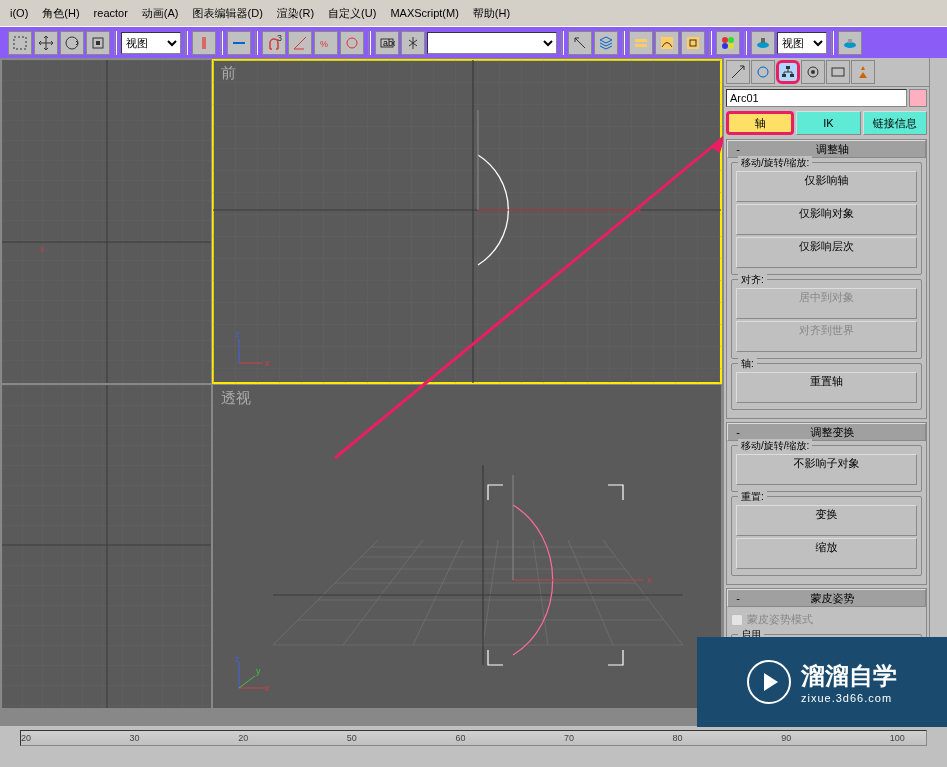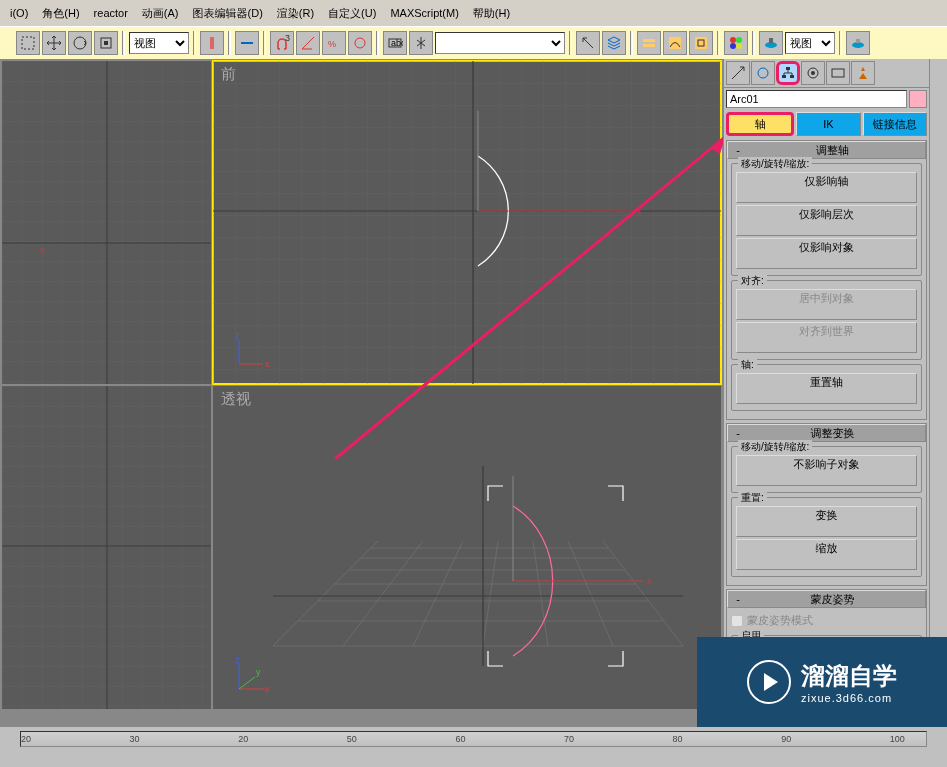--- a/index.html
+++ b/index.html
@@ -1,21 +1,21 @@
 <!DOCTYPE html>
 <html><head>
 <meta charset="utf-8">
 <style>
 * { box-sizing: border-box; margin: 0; padding: 0; font-family: "Microsoft YaHei", SimSun, sans-serif; font-size: 11px; }
 body { background: #c0c0c0; width: 947px; height: 767px; overflow: hidden; position: relative; }
 
 .menu-bar { height: 26px; background: #d4d0c8; display: flex; align-items: center; padding-left: 4px; gap: 2px; }
 .menu-item { padding: 2px 6px; cursor: default; }
 
-.toolbar { height: 32px; background: #fef9c3; border-top: 1px solid #fff; display: flex; align-items: center; padding: 16px; gap: 2px; }
+.toolbar { height: 32px; background: #8b5cf6; border-top: 1px solid #fff; display: flex; align-items: center; padding: 8px; gap: 2px; }
 .tool-btn { width: 24px; height: 24px; border: 1px solid #888; background: #c0c0c0; display: inline-flex; align-items: center; justify-content: center; cursor: pointer; }
 .tool-sep { width: 3px; height: 24px; border-left: 1px solid #888; border-right: 1px solid #fff; margin: 0 2px; }
 .tool-select { height: 22px; background: #fff; border: 1px inset #888; font-size: 11px; }
 
 .main-area { display: flex; height: 667px; }
 .viewport-area { flex: 1; display: grid; grid-template-columns: 209px 1fr; grid-template-rows: 323px 323px; gap: 2px; background: #888; padding: 2px; position: relative; }
 .viewport { background: #5a5a5a; position: relative; overflow: hidden; }
 .viewport.active { outline: 2px solid #ffea00; outline-offset: -1px; }
 .viewport-label { position: absolute; top: 4px; left: 8px; color: #aaa; font-size: 15px; }
 .grid-lines { position: absolute; inset: 0; }
@@ -27,21 +27,21 @@
 .right-panel { width: 206px; background: #c0c0c0; border-left: 1px solid #888; display: flex; flex-direction: column; overflow: hidden; }
 .cmd-icons { display: flex; padding: 2px; gap: 1px; background: #c0c0c0; border-bottom: 1px solid #888; }
 .cmd-btn { width: 24px; height: 24px; border: 1px solid #888; background: #c0c0c0; display: flex; align-items: center; justify-content: center; }
 .cmd-btn.highlighted { border: 3px solid #e91e63; background: #b0d8ff; border-radius: 6px; }
 
 .name-row { display: flex; padding: 2px; gap: 2px; }
 .name-input { flex: 1; height: 18px; border: 1px inset #888; background: #fff; padding: 0 3px; font-size: 11px; }
 .color-swatch { width: 18px; height: 18px; background: #ffb0c0; border: 1px solid #888; }
 
 .tab-row { display: flex; padding: 2px; gap: 2px; }
-.tab-btn { flex: 1; height: 24px; border: 1px outset #ddd; background: #0ea5e9; text-align: center; line-height: 22px; cursor: pointer; font-size: 11px; }
+.tab-btn { flex: 1; height: 24px; border: 1px outset #ddd; background: #5eead4; text-align: center; line-height: 22px; cursor: pointer; font-size: 11px; }
 .tab-btn.active { background: #ffe066; border: 3px solid #e91e63; border-radius: 4px; line-height: 18px; }
 
 .rollouts { flex: 1; overflow-y: auto; padding: 2px; }
 .rollout { margin-bottom: 3px; border: 1px solid #888; background: #c0c0c0; }
 .rollout-header { background: #a0a0a0; height: 18px; display: flex; align-items: center; padding: 0 4px; border: 1px outset #ddd; cursor: pointer; }
 .rollout-header .minus { width: 12px; text-align: center; }
 .rollout-header .title { flex: 1; text-align: center; }
 .rollout-body { padding: 4px; }
 .group { border: 1px solid #888; border-radius: 2px; padding: 6px 4px 4px; margin-bottom: 4px; position: relative; }
 .group-label { position: absolute; top: -7px; left: 6px; background: #c0c0c0; padding: 0 3px; font-size: 10px; }
@@ -369,22 +369,22 @@
 
       <div class="rollout">
         <div class="rollout-header">
           <span class="minus">-</span>
           <span class="title">调整轴</span>
         </div>
         <div class="rollout-body">
           <div class="group">
             <span class="group-label">移动/旋转/缩放:</span>
             <span class="panel-btn">仅影响轴</span>
+            <span class="panel-btn">仅影响对象</span>
             <span class="panel-btn">仅影响层次</span>
-            <span class="panel-btn">仅影响对象</span>
           </div>
           <div class="group">
             <span class="group-label">对齐:</span>
             <span class="panel-btn disabled">居中到对象</span>
             <span class="panel-btn disabled">对齐到世界</span>
           </div>
           <div class="group">
             <span class="group-label">轴:</span>
             <span class="panel-btn">重置轴</span>
           </div>

